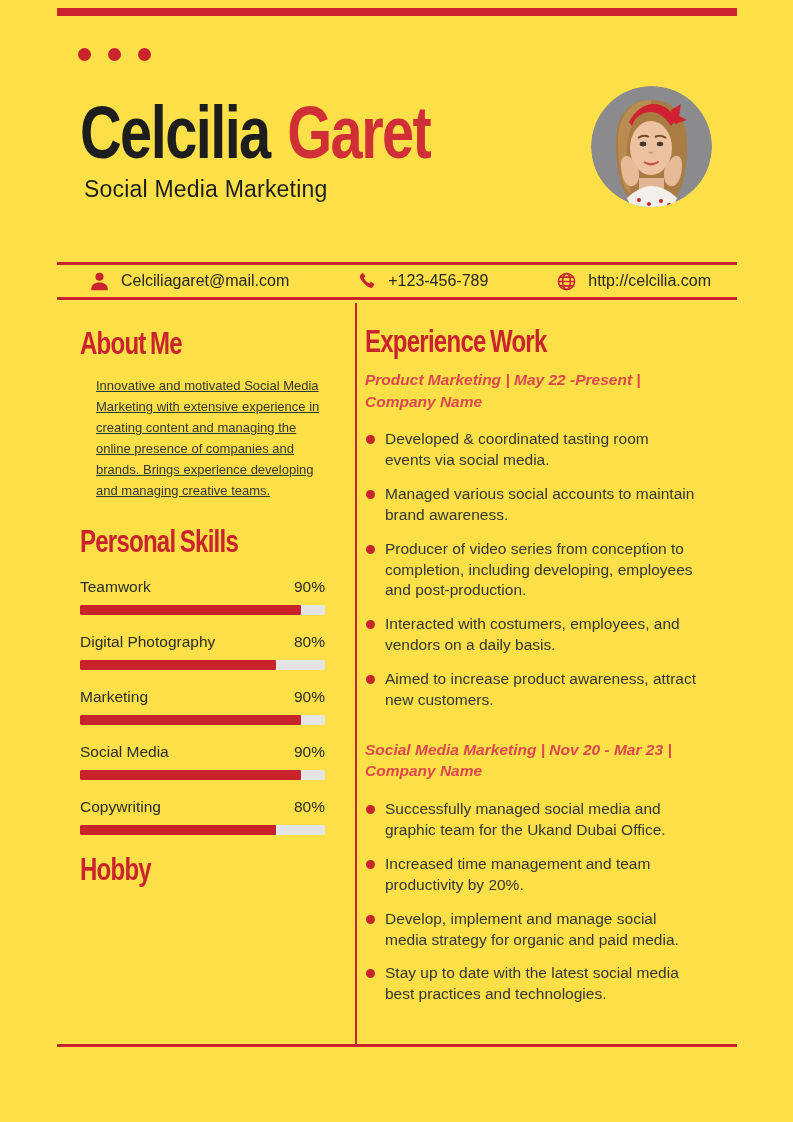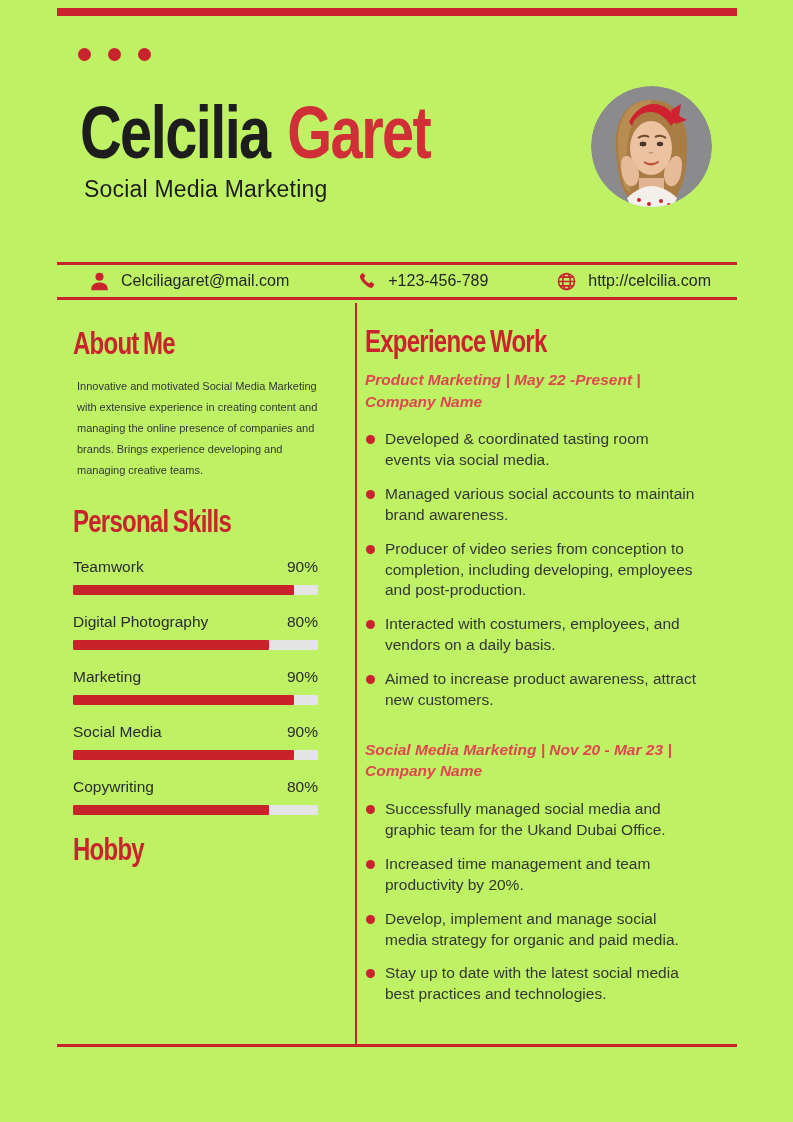--- a/index.html
+++ b/index.html
@@ -1,17 +1,17 @@
 <!DOCTYPE html>
 <html><head>
 <meta charset="utf-8">
 <style>
   html,body{margin:0;padding:0;background:#ffffff;}
   .page{
-    position:relative;width:793px;height:1122px;background:#bef264;overflow:hidden;
+    position:relative;width:793px;height:1122px;background:#fde047;overflow:hidden;
     font-family:"Liberation Sans",sans-serif;color:#383838;
   }
   
   .top-bar{position:absolute;left:57px;top:8px;width:680px;height:8px;background:#c9232d;}
   .dots{position:absolute;left:78px;top:48px;display:flex;gap:17px;}
   .dot-deco{width:13px;height:13px;border-radius:50%;background:#c9232d;}
 
   
   .name{
     position:absolute;left:80px;top:96px;margin:0;white-space:nowrap;
@@ -30,29 +30,29 @@
     display:flex;align-items:center;justify-content:space-between;padding:0 26px 0 32px;
   }
   .contact-item{display:flex;align-items:center;gap:11px;font-size:16px;color:#252525;}
   .contact-item svg{display:block;}
 
   
   .v-divider{position:absolute;left:355px;top:303px;width:2px;height:741px;background:#c9232d;}
   .bottom-rule{position:absolute;left:57px;top:1044px;width:680px;height:3px;background:#c9232d;}
 
   
-  .left-col{position:absolute;left:73px;top:327px;width:252px;}
+  .left-col{position:absolute;left:80px;top:327px;width:252px;}
   .right-col{position:absolute;left:365px;top:325px;width:333px;}
 
   .sec-h{
     margin:0;font-size:32px;font-weight:800;color:#c9232d;line-height:1;
     letter-spacing:-1px;word-spacing:-2px;white-space:nowrap;
     transform:scaleX(.75);transform-origin:0 50%;
   }
-  .about-text{margin:17px 0 0 4px;font-size:11px;line-height:20.9px;color:#353535;}
+  .about-text{margin:17px 0 0 16px;font-size:13px;line-height:20.9px;color:#353535;text-decoration:underline;}
 
   .skills-h{margin-top:24px;}
   .skills-list{margin-top:21px;}
   .skill{margin-bottom:18px;}
   .skill-top{display:flex;justify-content:space-between;align-items:baseline;width:245px;font-size:15.5px;color:#2b2b2b;}
   .skill-track{margin-top:9px;width:245px;height:10px;background:#e4e4e4;border-radius:1px;overflow:hidden;}
   .skill-fill{height:100%;background:#c8232b;border-radius:1px;}
 
   .hobby-h{margin-top:14px;}
   .hobby-list{margin:25px 0 0 0;padding:0;list-style:none;display:grid;grid-template-columns:124px 1fr;row-gap:21px;}

